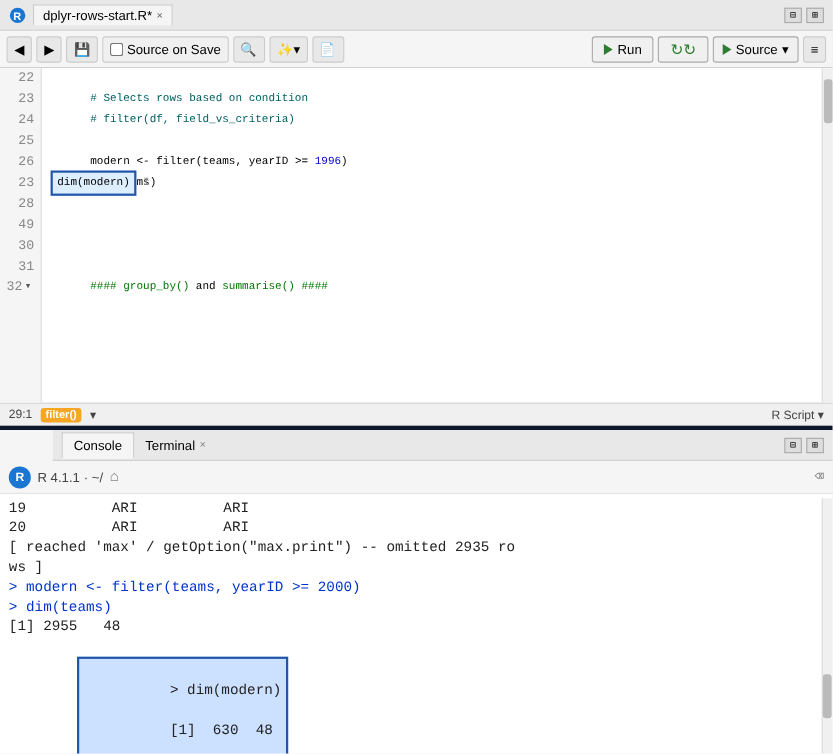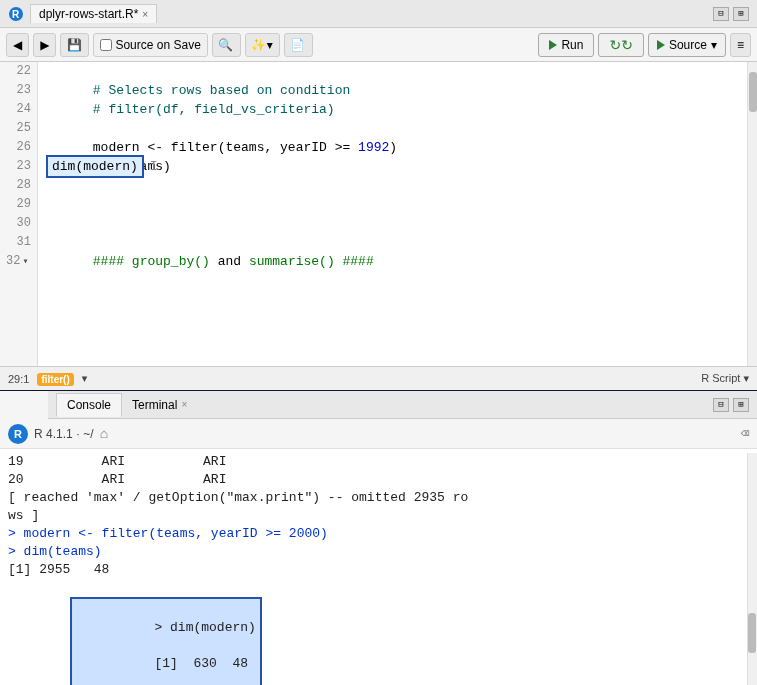--- a/index.html
+++ b/index.html
@@ -156,21 +156,21 @@
     }
     .code-content {
       flex: 1;
       padding: 0 8px;
       overflow: hidden;
     }
     .code-line {
       line-height: 19px;
       height: 19px;
       white-space: pre;
-      font-size: 13px;
+      font-size: 10px;
     }
     .c-green { color: #007700; }
     .c-blue { color: #0000cc; }
     .c-black { color: #000; }
     .c-comment { color: #006060; }
 
     .selected-line {
       background: #ddeeff;
       border: 2px solid #2255aa;
       display: inline-block;
@@ -189,21 +189,21 @@
       width: 8px;
       background: #bbb;
       border-radius: 3px;
       margin-top: 10px;
       height: 40px;
     }
 
     
     .status-bar {
       background: #f0f0f0;
-      border-bottom: 1px solid #0f172a;
+      border-bottom: 4px solid #0f172a;
       height: 24px;
       display: flex;
       align-items: center;
       padding: 0 8px;
       font-family: Arial, sans-serif;
       font-size: 11px;
       color: #444;
       gap: 8px;
     }
     .status-bar-right {
@@ -391,37 +391,37 @@
 
 <div class="editor-area">
   <div class="line-numbers">
     <div>22</div>
     <div>23</div>
     <div>24</div>
     <div>25</div>
     <div>26</div>
     <div>23</div>
     <div>28</div>
-    <div>29</div>
+    <div>49</div>
     <div>30</div>
     <div>31</div>
     <div style="display:flex;align-items:center;gap:2px;">
       32<span class="fold-indicator">▾</span>
     </div>
   </div>
   <div class="code-content">
     <div class="code-line">
       <span class="c-comment"># Selects rows based on condition</span>
     </div>
     <div class="code-line">
       <span class="c-comment"># filter(df, field_vs_criteria)</span>
     </div>
     <div class="code-line">&nbsp;</div>
     <div class="code-line">
-      <span class="c-black">modern </span><span class="c-black">&lt;-</span><span class="c-black"> filter(teams, yearID </span><span class="c-black">&gt;=</span><span class="c-blue"> 1992</span><span class="c-black">)</span>
+      <span class="c-black">modern </span><span class="c-black">&lt;-</span><span class="c-black"> filter(teams, yearID </span><span class="c-black">&gt;=</span><span class="c-blue"> 1996</span><span class="c-black">)</span>
     </div>
     <div class="code-line">
       <span class="c-black">dim(teams)</span>
     </div>
     <div class="code-line" style="display:flex;align-items:center;">
       <span class="selected-line">dim(modern)</span>
       <span style="margin-left:6px; color:#888;">I</span>
     </div>
     <div class="code-line">&nbsp;</div>
     <div class="code-line">&nbsp;</div>

